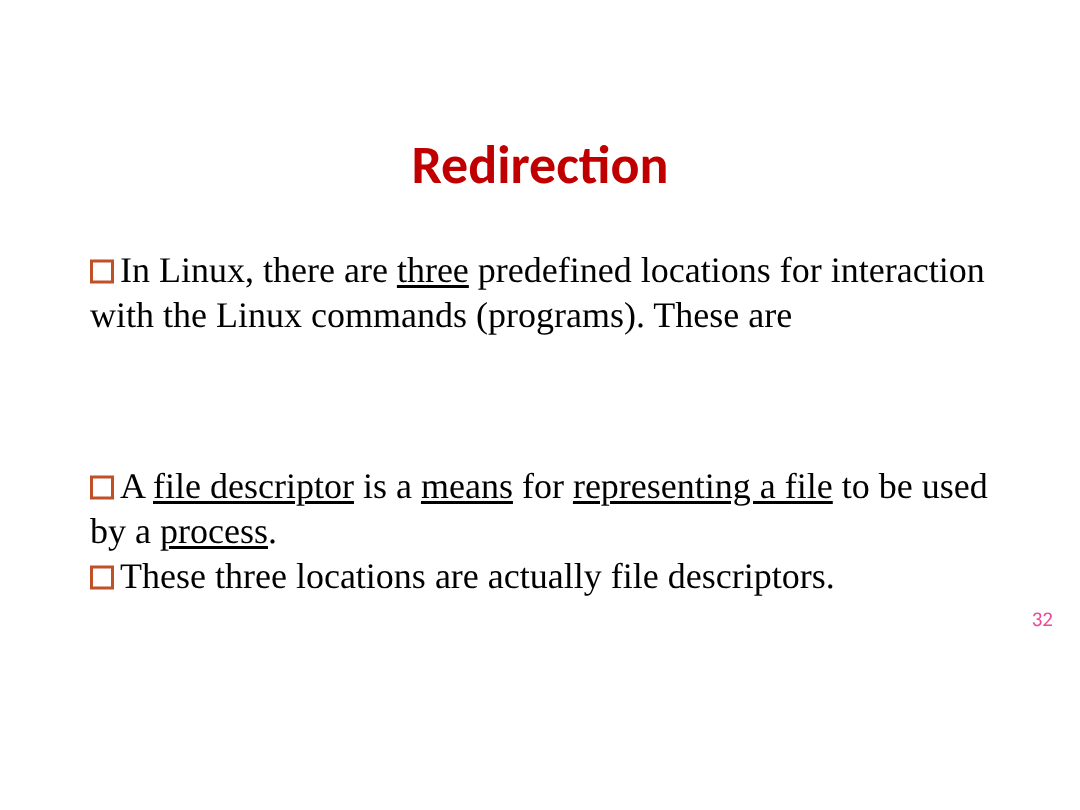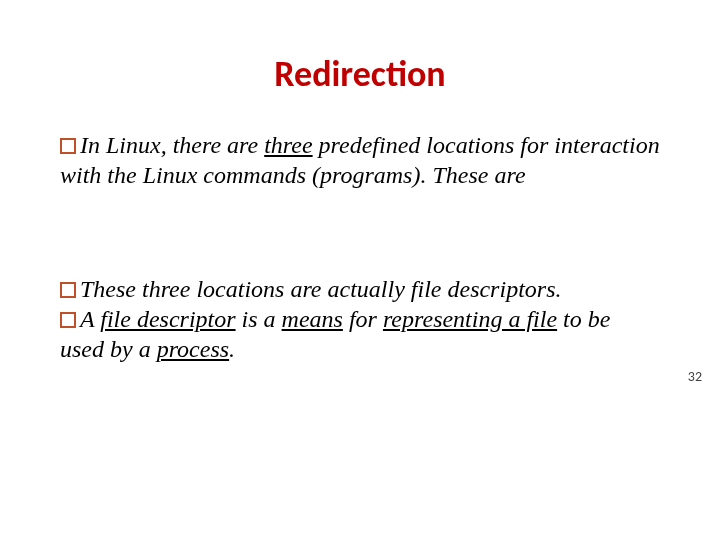--- a/index.html
+++ b/index.html
@@ -1,44 +1,44 @@
 <!DOCTYPE html>
 <html><head>
 <meta charset="utf-8">
 <style>
   * { margin: 0; padding: 0; box-sizing: border-box; }
   html, body { width: 720px; height: 540px; background: #fff; font-family: "Times New Roman", Times, serif; color: #000; }
-  .slide { position: relative; width: 720px; height: 399px; padding: 52px 60px 0 60px; }
+  .slide { position: relative; width: 720px; height: 399px; padding: 52px 60px 0 60px; margin-top: 36px; }
   .title { font-family: Calibri, Arial, sans-serif; font-weight: 700; font-size: 36px; color: #c00000; text-align: center; margin-bottom: 34px; }
   .body { font-size: 24px; line-height: 1.25; }
-  .para { margin-bottom: 24px; font-style: italic; }
+  .para { margin-bottom: 24px; }
   .bullet-icon { display: inline-block; width: 16px; height: 16px; border: 2px solid #c05028; position: relative; top: 1px; margin-right: 4px; }
   .u { text-decoration: underline; }
-  .pagenum { position: absolute; right: 18px; bottom: 14px; font-family: Calibri, Arial, sans-serif; font-size: 14px; color: #404040; }
+  .pagenum { position: absolute; right: 18px; bottom: 14px; font-family: Calibri, Arial, sans-serif; font-size: 14px; color: #ec4899; }
 </style>
 </head>
 <body>
 
 <div class="slide">
 
   <h1 class="title">Redirection</h1>
 
   <div class="body">
 
     <div class="para">
       <span class="bullet-icon"></span><span>In Linux, there are </span><span class="u">three</span><span> predefined locations for interaction with the Linux commands (programs). These are</span><br>
       <br>
       <br>
     </div>
 
     <div class="para">
       <div>
-        <span class="bullet-icon"></span><span>These three locations are actually file descriptors.</span>
+        <span class="bullet-icon"></span><span>A </span><span class="u">file descriptor</span><span> is a </span><span class="u">means</span><span> for </span><span class="u">representing a file</span><span> to be used by a </span><span class="u">process</span><span>.</span>
       </div>
       <div>
-        <span class="bullet-icon"></span><span>A </span><span class="u">file descriptor</span><span> is a </span><span class="u">means</span><span> for </span><span class="u">representing a file</span><span> to be used by a </span><span class="u">process</span><span>.</span>
+        <span class="bullet-icon"></span><span>These three locations are actually file descriptors.</span>
       </div>
     </div>
 
   </div>
 
   <div class="pagenum">32</div>
 </div>
 
 </body></html>

